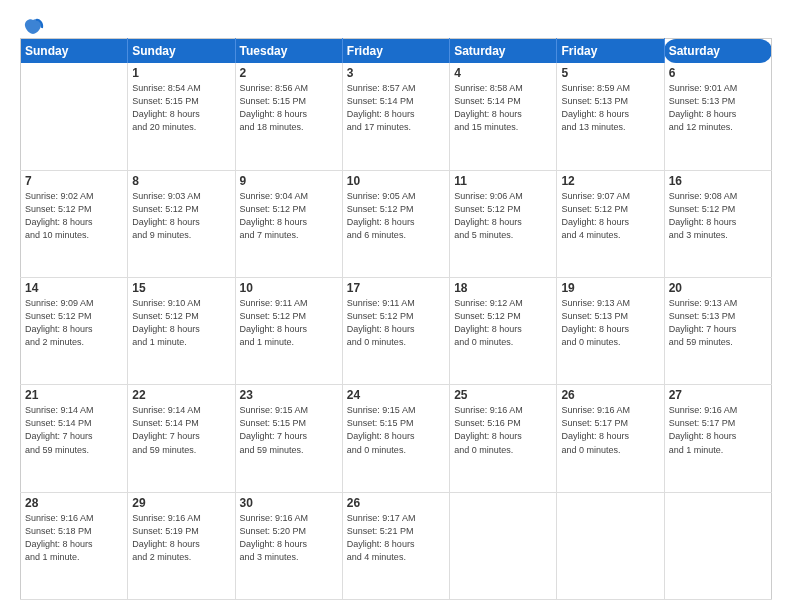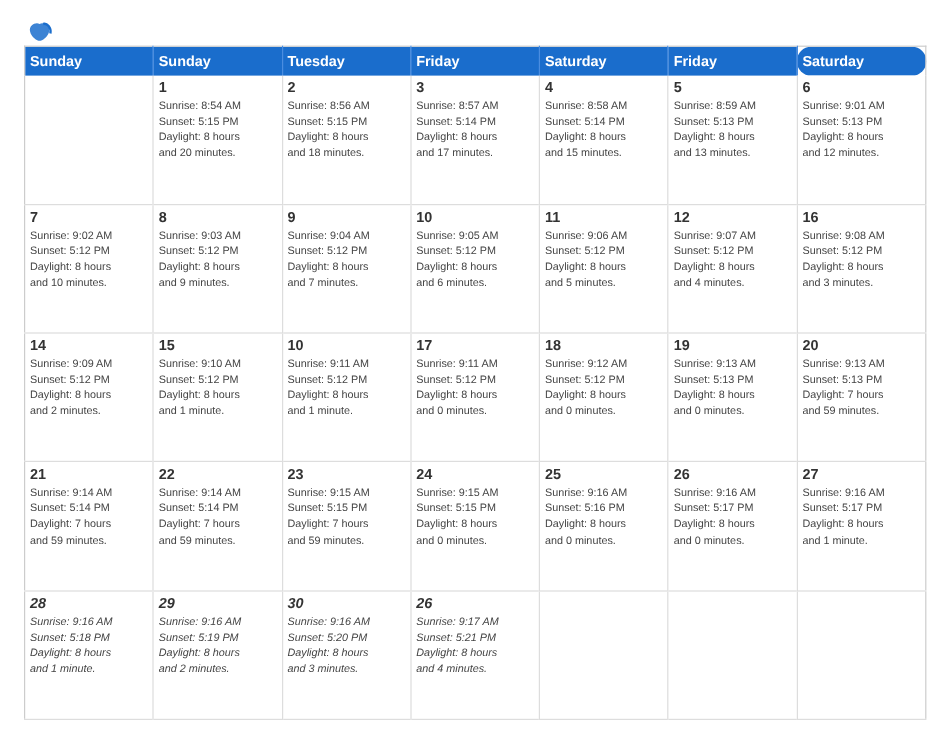--- a/index.html
+++ b/index.html
@@ -96,21 +96,20 @@
       display: block;
       margin-bottom: 2px;
     }
     .cell-text {
       font-size: 9px;
       line-height: 1.45;
       color: #444;
     }
     .last-row td {
       height: 78px;
-      font-style: italic;
     }
   </style>
 </head>
 <body>
 
 <div class="page">
   <div class="header">
     <div class="logo">
       <div style="display:flex; flex-direction:column; align-items:flex-start;">
         <div style="display:flex; align-items:center;">

